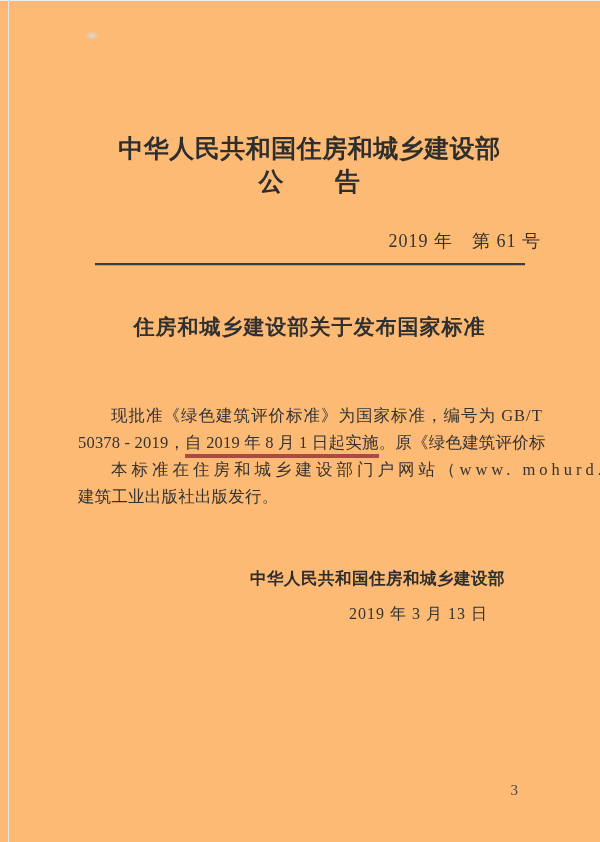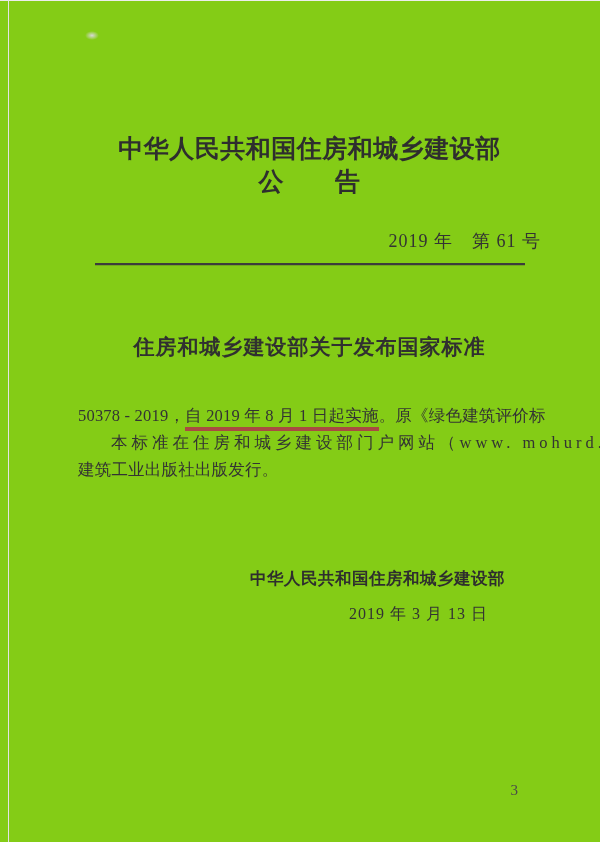--- a/index.html
+++ b/index.html
@@ -2,21 +2,21 @@
 <html><head>
 <meta charset="utf-8">
 <style>
   * { margin: 0; padding: 0; box-sizing: border-box; }
   html, body { background: #f6f6f6; }
   .page {
     position: relative;
     width: 600px;
     height: 842px;
     margin: 0 auto;
-    background: #84cc16;
+    background: #fdba74;
     color: #353535;
     font-family: "Liberation Serif", serif;
     overflow: hidden;
   }
   .page-edge-left {
     position: absolute;
     left: 8px; top: 0;
     width: 1px; height: 100%;
     background: #e4e4e4;
   }
@@ -56,21 +56,21 @@
   }
   .divider-rule {
     position: absolute;
     top: 263px;
     left: 95px;
     width: 430px;
     height: 2px;
     background: #3c3c3c;
     box-shadow: 0 1px 0 rgba(60,60,60,0.25);
   }
-  .doc-subtitle { top: 332px; text-align: center; }
+  .doc-subtitle { top: 312px; text-align: center; }
   .doc-subtitle .subtitle-line {
     font-size: 21px;
     font-weight: 600;
     line-height: 31px;
     letter-spacing: 1px;
     color: #303030;
   }
   .doc-body { top: 402px; font-size: 16.5px; color: #333; }
   .doc-body .line {
     line-height: 27px;
@@ -127,20 +127,21 @@
   <div class="content-col issue-number">2019 年　第 61 号</div>
 
   <div class="divider-rule"></div>
 
   <div class="content-col doc-subtitle">
     <div class="subtitle-line">住房和城乡建设部关于发布国家标准</div>
   </div>
 
   <div class="content-col doc-body">
     <div>
+      <div class="line indent ls1">现批准《绿色建筑评价标准》为国家标准，编号为 GB/T</div>
       <div class="line"><span>50378 - 2019，</span><span class="underline-red" style="border-bottom-color: rgb(169, 75, 66);">自 2019 年 8 月 1 日起实施</span><span>。原《绿色建筑评价标</span></div>
     </div>
     <div>
       <div class="line indent spread">本标准在住房和城乡建设部门户网站（www. mohurd.</div>
       <div class="line">建筑工业出版社出版发行。</div>
     </div>
   </div>
 
   <div class="content-col signature-block">
     <div class="signature-org">中华人民共和国住房和城乡建设部</div>

